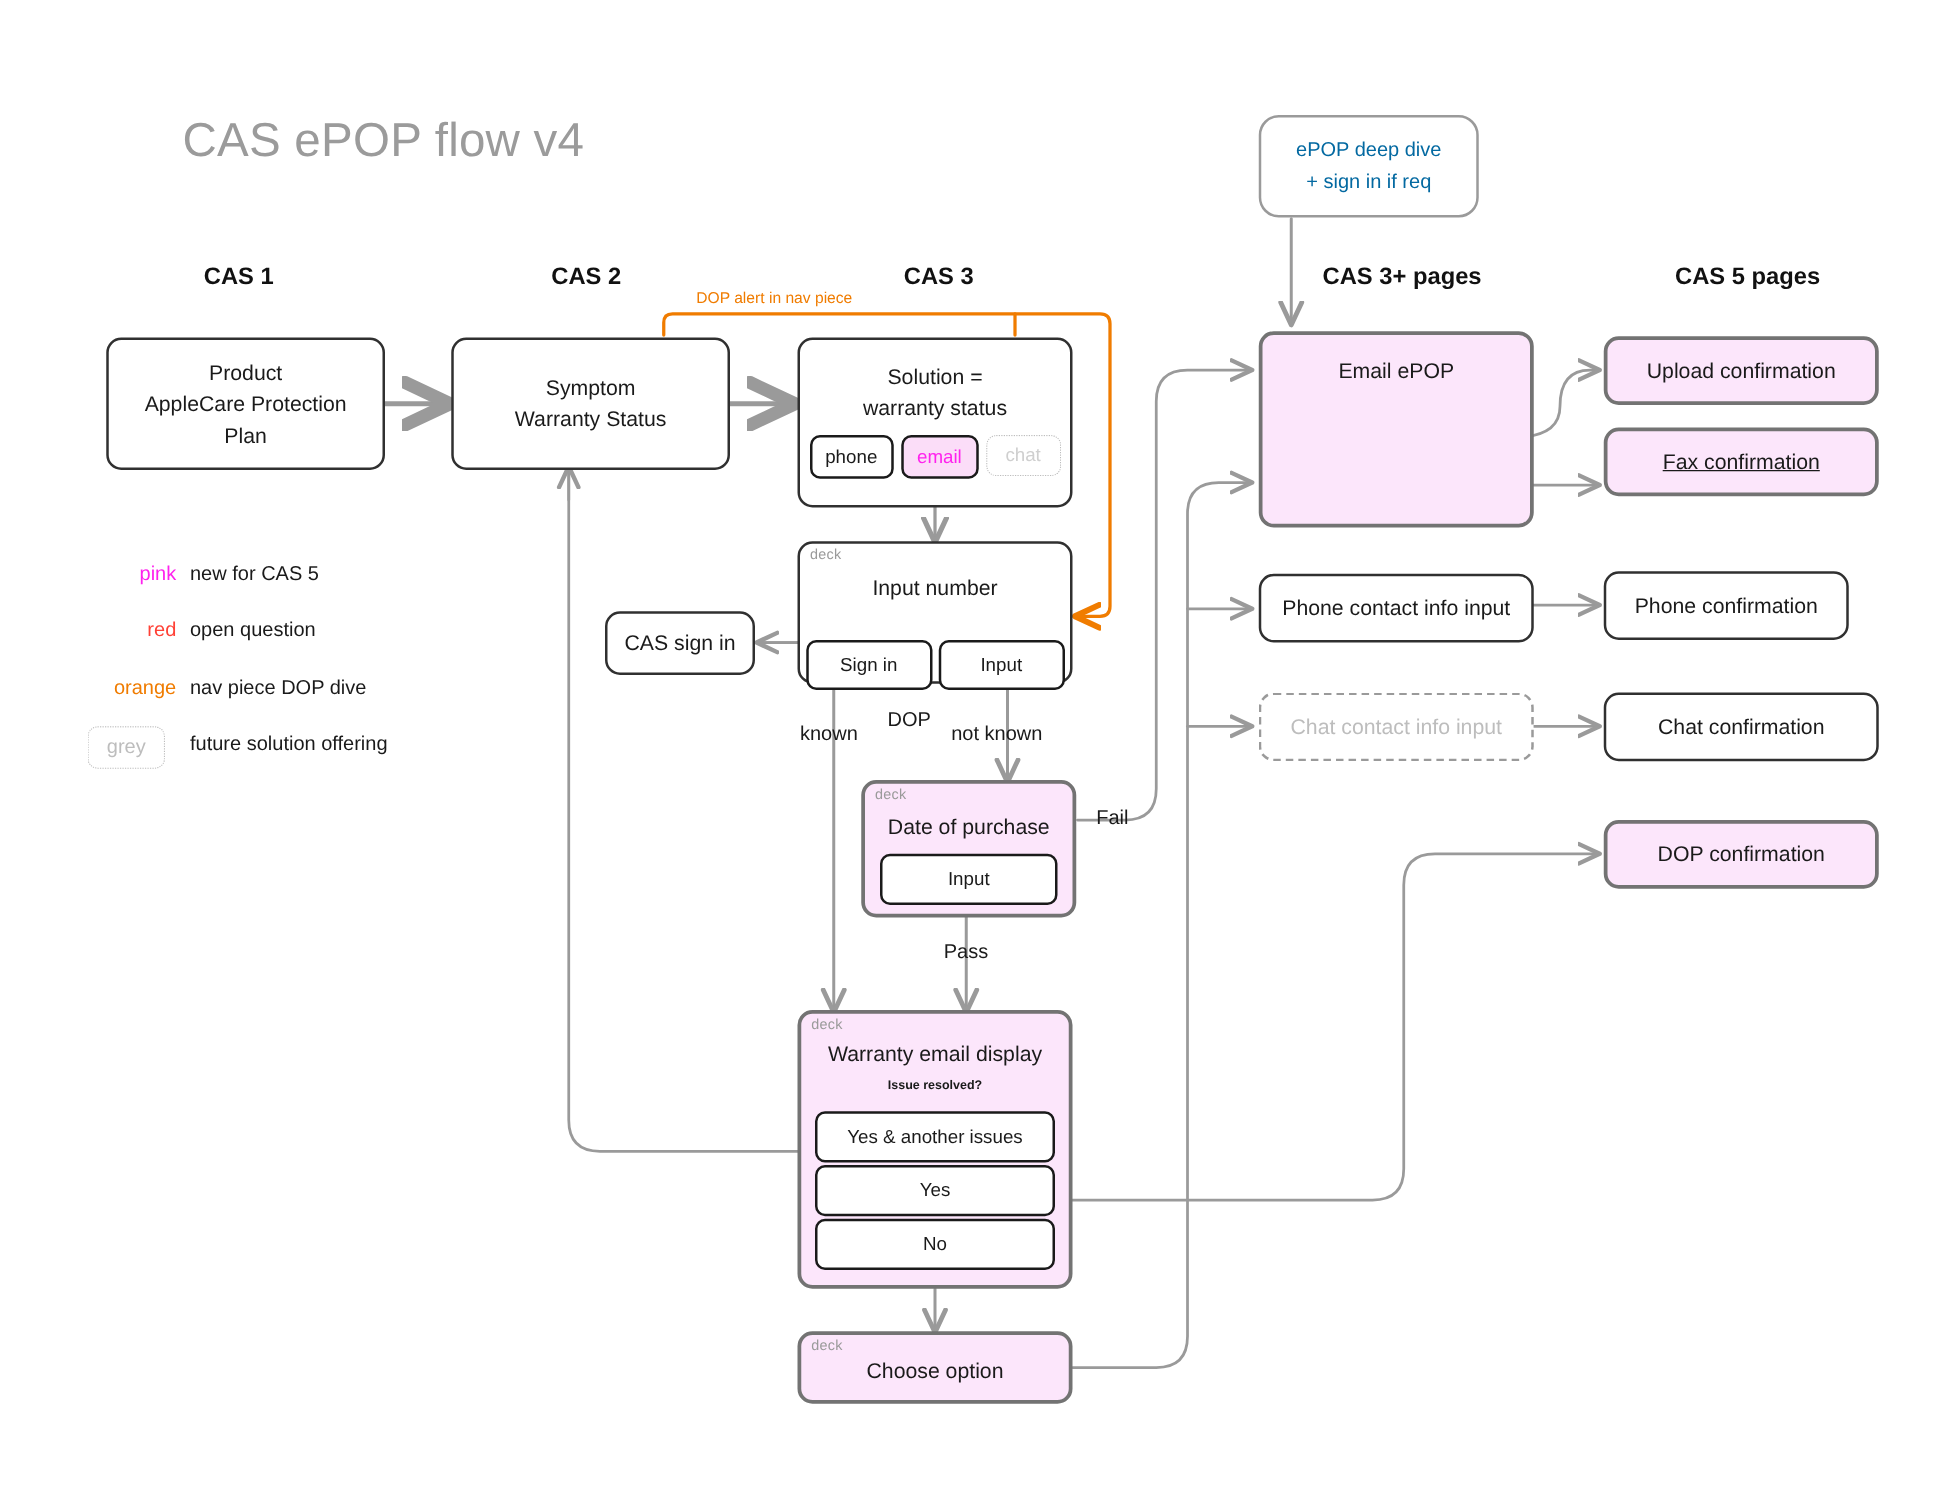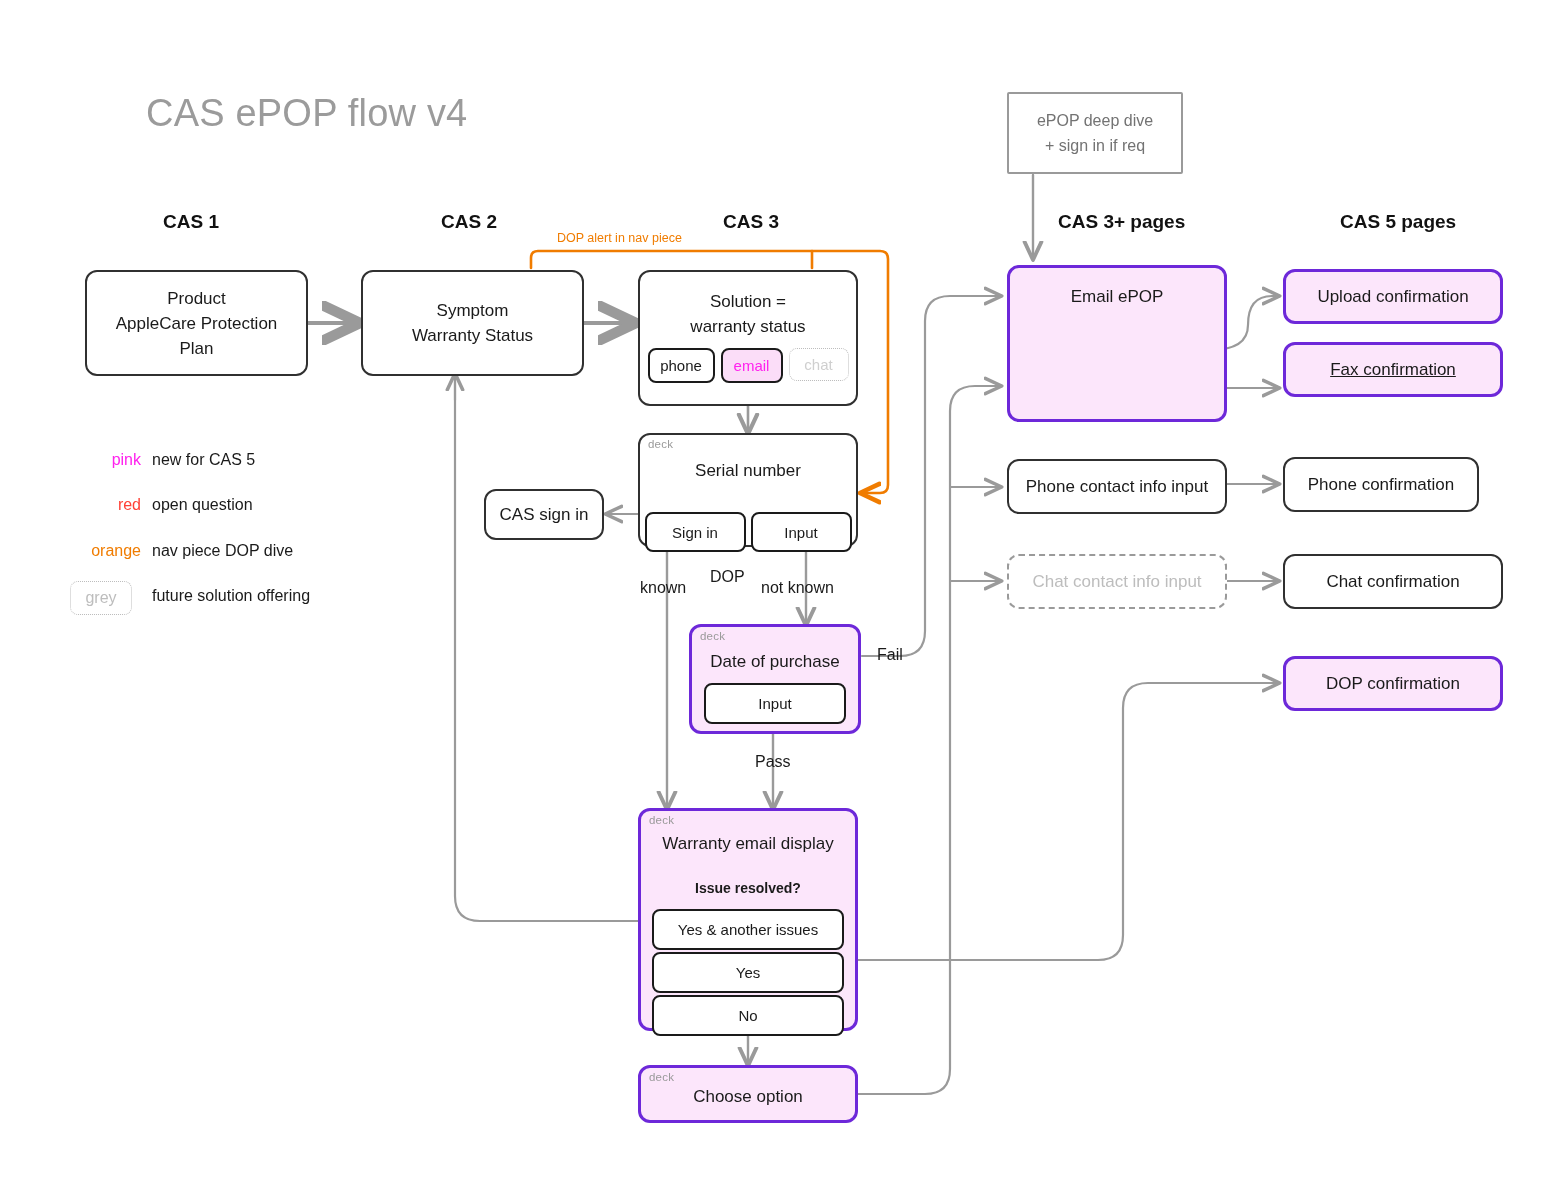--- a/index.html
+++ b/index.html
@@ -7,25 +7,25 @@
   #stage{position:relative;width:1562px;height:1199px;overflow:hidden;background:#fff;}
 
   #wires{position:absolute;left:0;top:0;width:1562px;height:1199px;pointer-events:none;}
 
   .node{position:absolute;box-sizing:border-box;display:flex;flex-direction:column;
         align-items:center;justify-content:center;text-align:center;}
 
   
   .box{border:2.5px solid #303030;border-radius:12px;background:#fff;color:#1a1a1a;}
   
-  .pink{border:3px solid #6d28d9;border-radius:12px;background:#FCE6FB;color:#1a1a1a;}
+  .pink{border:3px solid #737373;border-radius:12px;background:#FCE6FB;color:#1a1a1a;}
   
   .ghost{border:2px dashed #9a9a9a;border-radius:12px;background:#fff;color:#bdbdbd;}
   
-  .greybox{border:2.5px solid #9a9a9a;border-radius:2px;background:#fff;color:#737373;}
+  .greybox{border:2.5px solid #9a9a9a;border-radius:16px;background:#fff;color:#0369a1;}
 
   .ttl{font-size:17px;line-height:25px;font-weight:400;}
   .ttl.sm{font-size:16px;}
 
   .deck-tag{position:absolute;left:8px;top:3px;font-size:11.5px;color:#9a9a9a;letter-spacing:.2px;}
 
   
   .btnrow{display:flex;gap:6px;margin-top:9px;}
   .minibtn{border:2px solid #1a1a1a;border-radius:8px;background:#fff;
            font-size:15px;color:#1a1a1a;display:flex;align-items:center;justify-content:center;}
@@ -160,39 +160,39 @@
     <div class="ttl">Symptom</div>
     <div class="ttl">Warranty Status</div>
   </div>
 
   <div class="node box" style="left:484px;top:489px;width:120px;height:51px;">
     <div class="ttl">CAS sign in</div>
   </div>
 
   <div class="node box" style="left:638px;top:433px;width:220px;height:114px;justify-content:flex-start;padding-top:23px;">
     <div class="deck-tag">deck</div>
-    <div class="ttl">Serial number</div>
+    <div class="ttl">Input number</div>
     <div class="btnrow" style="gap:5px;margin-top:29px;">
       <div class="minibtn" style="width:97px;height:36px;">Sign in</div>
       <div class="minibtn" style="width:97px;height:36px;">Input</div>
     </div>
   </div>
 
   <div class="node pink" style="left:689px;top:624px;width:172px;height:110px;justify-content:flex-start;padding-top:22px;">
     <div class="deck-tag">deck</div>
     <div class="ttl">Date of purchase</div>
     <div class="btnrow">
       <div class="minibtn" style="width:138px;height:37px;">Input</div>
     </div>
   </div>
 
   <div class="node pink" style="left:638px;top:808px;width:220px;height:223px;justify-content:flex-start;padding-top:20px;">
     <div class="deck-tag">deck</div>
     <div class="ttl">Warranty email display</div>
-    <div class="ttl" style="font-size:14px;margin-top:20px;font-weight:bold;">Issue resolved?</div>
+    <div class="ttl" style="font-size:10px;font-weight:bold;">Issue resolved?</div>
     <div class="btnrow" style="flex-direction:column;gap:2px;margin-top:8px;">
       <div class="minibtn" style="width:188px;height:37px;">Yes &amp; another issues</div>
       <div class="minibtn" style="width:188px;height:37px;">Yes</div>
       <div class="minibtn" style="width:188px;height:37px;">No</div>
     </div>
   </div>
 
   <div class="node pink" style="left:638px;top:1065px;width:220px;height:58px;justify-content:flex-start;padding-top:16px;">
     <div class="deck-tag">deck</div>
     <div class="ttl">Choose option</div>

